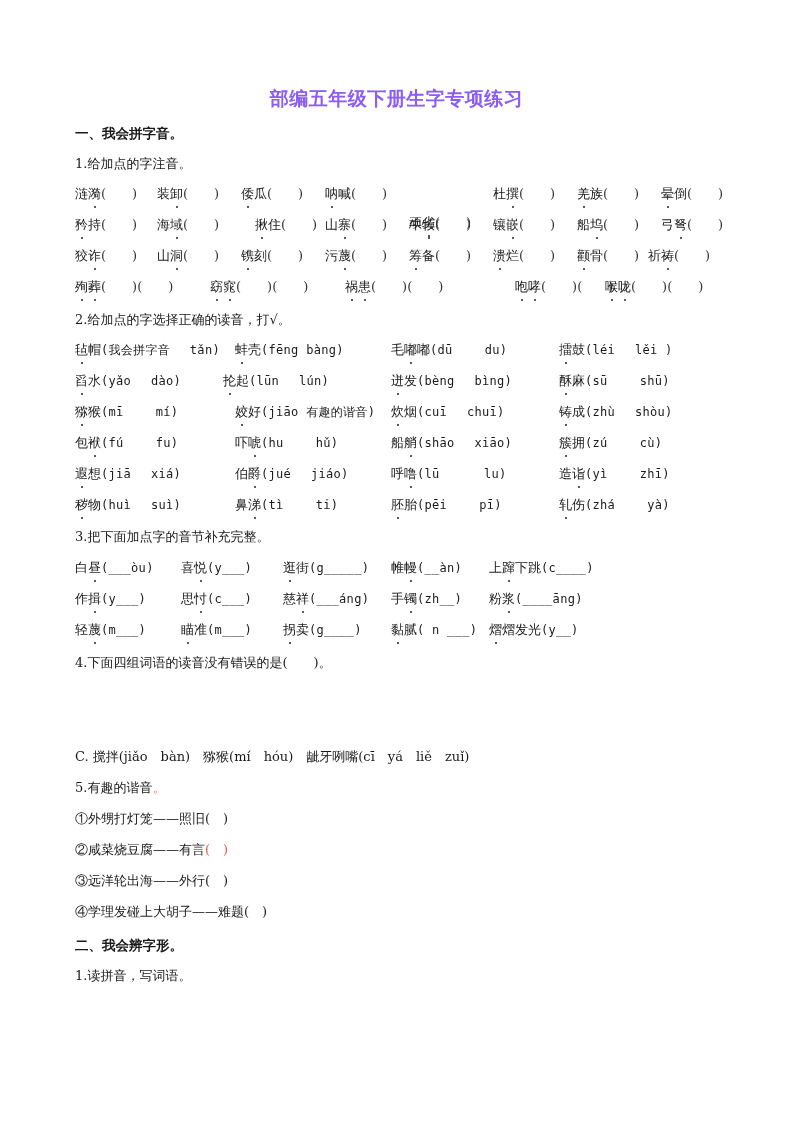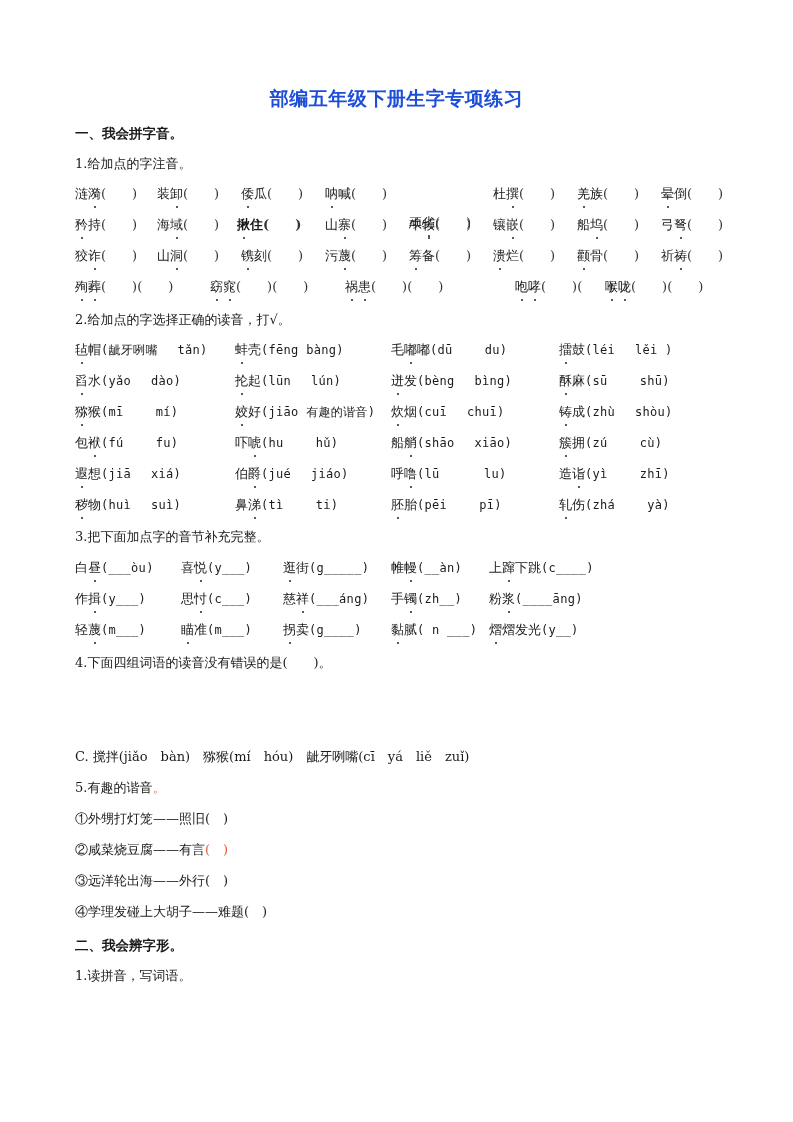--- a/index.html
+++ b/index.html
@@ -5,21 +5,21 @@
     html, body { margin: 0; padding: 0; background: #ffffff; }
     body {
       width: 793px; height: 1122px; position: relative; overflow: hidden;
       font-family: "DejaVu Serif", "Liberation Serif", serif;
       color: #1a1a1a;
     }
     .page { position: absolute; left: 0; top: 0; width: 793px; height: 1122px; }
     .title {
       position: absolute; left: 0; width: 793px; top: 86px; text-align: center;
       font-family: "DejaVu Sans", "Liberation Sans", sans-serif;
-      font-size: 19px; font-weight: bold; letter-spacing: 0.5px; color: #1d4ed8;
+      font-size: 19px; font-weight: bold; letter-spacing: 0.5px; color: #8b5cf6;
     }
     .line { position: absolute; left: 75px; font-size: 13px; white-space: nowrap; line-height: 18px; }
     .heading { font-family: "DejaVu Sans", "Liberation Sans", sans-serif; font-weight: bold; font-size: 13.5px; }
     .row { position: absolute; left: 75px; height: 20px; font-size: 13px; white-space: nowrap; }
     .cell { position: absolute; top: 0; white-space: nowrap; }
     .dot { position: relative; display: inline-block; }
     .dot::after {
       content: ""; position: absolute; left: 50%; bottom: -5px; width: 2px; height: 2px;
       margin-left: -1px; background: #222; border-radius: 50%;
     }
@@ -43,57 +43,57 @@
         <span class="cell" style="left: 166px;"><span><span class="dot">倭</span><span>瓜</span></span><span class="paren">(　　)</span></span>
         <span class="cell" style="left: 250px;"><span><span class="dot">呐</span><span>喊</span></span><span class="paren">(　　)</span></span>
         <span class="cell" style="left: 334px; margin-top: 29px;"><span><span>顽</span><span class="dot">劣</span></span><span class="paren">(　　)</span></span>
         <span class="cell" style="left: 418px;"><span><span>杜</span><span class="dot">撰</span></span><span class="paren">(　　)</span></span>
         <span class="cell" style="left: 502px;"><span><span class="dot">羌</span><span>族</span></span><span class="paren">(　　)</span></span>
         <span class="cell" style="left: 586px;"><span><span class="dot">晕</span><span>倒</span></span><span class="paren">(　　)</span></span>
       </div>
       <div class="row" style="top: 216px;">
         <span class="cell" style="left: 0px;"><span><span class="dot">矜</span><span>持</span></span><span class="paren">(　　)</span></span>
         <span class="cell" style="left: 82px;"><span><span>海</span><span class="dot">域</span></span><span class="paren">(　　)</span></span>
-        <span class="cell" style="left: 162px; font-weight: bold;"><span><span class="dot">揪</span><span>住</span></span><span class="paren">(　　)</span></span>
+        <span class="cell" style="left: 180px;"><span><span class="dot">揪</span><span>住</span></span><span class="paren">(　　)</span></span>
         <span class="cell" style="left: 250px;"><span><span>山</span><span class="dot">寨</span></span><span class="paren">(　　)</span></span>
         <span class="cell" style="left: 334px;"><span><span>牛</span><span class="dot">犊</span></span><span class="paren">(　　)</span></span>
         <span class="cell" style="left: 418px;"><span><span>镶</span><span class="dot">嵌</span></span><span class="paren">(　　)</span></span>
         <span class="cell" style="left: 502px;"><span><span>船</span><span class="dot">坞</span></span><span class="paren">(　　)</span></span>
         <span class="cell" style="left: 586px;"><span><span>弓</span><span class="dot">弩</span></span><span class="paren">(　　)</span></span>
       </div>
       <div class="row" style="top: 247px;">
         <span class="cell" style="left: 0px;"><span><span>狡</span><span class="dot">诈</span></span><span class="paren">(　　)</span></span>
         <span class="cell" style="left: 82px;"><span><span>山</span><span class="dot">洞</span></span><span class="paren">(　　)</span></span>
         <span class="cell" style="left: 166px;"><span><span class="dot">镌</span><span>刻</span></span><span class="paren">(　　)</span></span>
         <span class="cell" style="left: 250px;"><span><span>污</span><span class="dot">蔑</span></span><span class="paren">(　　)</span></span>
         <span class="cell" style="left: 334px;"><span><span class="dot">筹</span><span>备</span></span><span class="paren">(　　)</span></span>
         <span class="cell" style="left: 418px;"><span><span class="dot">溃</span><span>烂</span></span><span class="paren">(　　)</span></span>
         <span class="cell" style="left: 502px;"><span><span class="dot">颧</span><span>骨</span></span><span class="paren">(　　)</span></span>
-        <span class="cell" style="left: 586px;"><span><span>祈</span><span class="dot">祷</span></span><span class="paren">(　　)</span></span>
+        <span class="cell" style="left: 573px;"><span><span>祈</span><span class="dot">祷</span></span><span class="paren">(　　)</span></span>
       </div>
       <div class="row" style="top: 278px;">
         <span class="cell" style="left: 0px;"><span><span class="dot">殉</span><span class="dot">葬</span></span><span class="paren">(　　)</span><span class="paren">(　　)</span></span>
         <span class="cell" style="left: 135px;"><span><span class="dot">窈</span><span class="dot">窕</span></span><span class="paren">(　　)</span><span class="paren">(　　)</span></span>
         <span class="cell" style="left: 270px;"><span><span class="dot">祸</span><span class="dot">患</span></span><span class="paren">(　　)</span><span class="paren">(　　)</span></span>
         <span class="cell" style="left: 400px; padding-left: 40px;"><span><span class="dot">咆</span><span class="dot">哮</span></span><span class="paren">(　　)</span><span class="paren">(　　)</span></span>
         <span class="cell" style="left: 530px;"><span><span class="dot">喉</span><span class="dot">咙</span></span><span class="paren">(　　)</span><span class="paren">(　　)</span></span>
       </div>
     </div>
 
   <div class="line" style="top:311px">2.给加点的字选择正确的读音，打√。</div>
   <div id="q2-rows">
       <div class="row" style="top: 341px;">
-        <span class="cell" style="left: 0px;"><span><span class="dot">毡</span><span>帽</span></span><span class="pinyin">(龇牙咧嘴　 tǎn)</span></span>
+        <span class="cell" style="left: 0px;"><span><span class="dot">毡</span><span>帽</span></span><span class="pinyin">(我会拼字音　 tǎn)</span></span>
         <span class="cell" style="left: 160px;"><span><span class="dot">蚌</span><span>壳</span></span><span class="pinyin">(fēng bàng)</span></span>
         <span class="cell" style="left: 316px;"><span><span>毛</span><span class="dot">嘟</span><span>嘟</span></span><span class="pinyin">(dū　　 du)</span></span>
         <span class="cell" style="left: 484px;"><span><span class="dot">擂</span><span>鼓</span></span><span class="pinyin">(léi　 lěi )</span></span>
       </div>
       <div class="row" style="top: 372px;">
         <span class="cell" style="left: 0px;"><span><span class="dot">舀</span><span>水</span></span><span class="pinyin">(yǎo　 dào)</span></span>
-        <span class="cell" style="left: 160px;"><span><span class="dot">抡</span><span>起</span></span><span class="pinyin">(lūn　 lún)</span></span>
+        <span class="cell" style="left: 148px;"><span><span class="dot">抡</span><span>起</span></span><span class="pinyin">(lūn　 lún)</span></span>
         <span class="cell" style="left: 316px;"><span><span class="dot">迸</span><span>发</span></span><span class="pinyin">(bèng　 bìng)</span></span>
         <span class="cell" style="left: 484px;"><span><span class="dot">酥</span><span>麻</span></span><span class="pinyin">(sū　　 shū)</span></span>
       </div>
       <div class="row" style="top: 403px;">
         <span class="cell" style="left: 0px;"><span><span class="dot">猕</span><span>猴</span></span><span class="pinyin">(mī　　 mí)</span></span>
         <span class="cell" style="left: 160px;"><span><span class="dot">姣</span><span>好</span></span><span class="pinyin">(jiāo 有趣的谐音)</span></span>
         <span class="cell" style="left: 316px;"><span><span class="dot">炊</span><span>烟</span></span><span class="pinyin">(cuī　 chuī)</span></span>
         <span class="cell" style="left: 484px;"><span><span class="dot">铸</span><span>成</span></span><span class="pinyin">(zhù　 shòu)</span></span>
       </div>
       <div class="row" style="top: 434px;">

